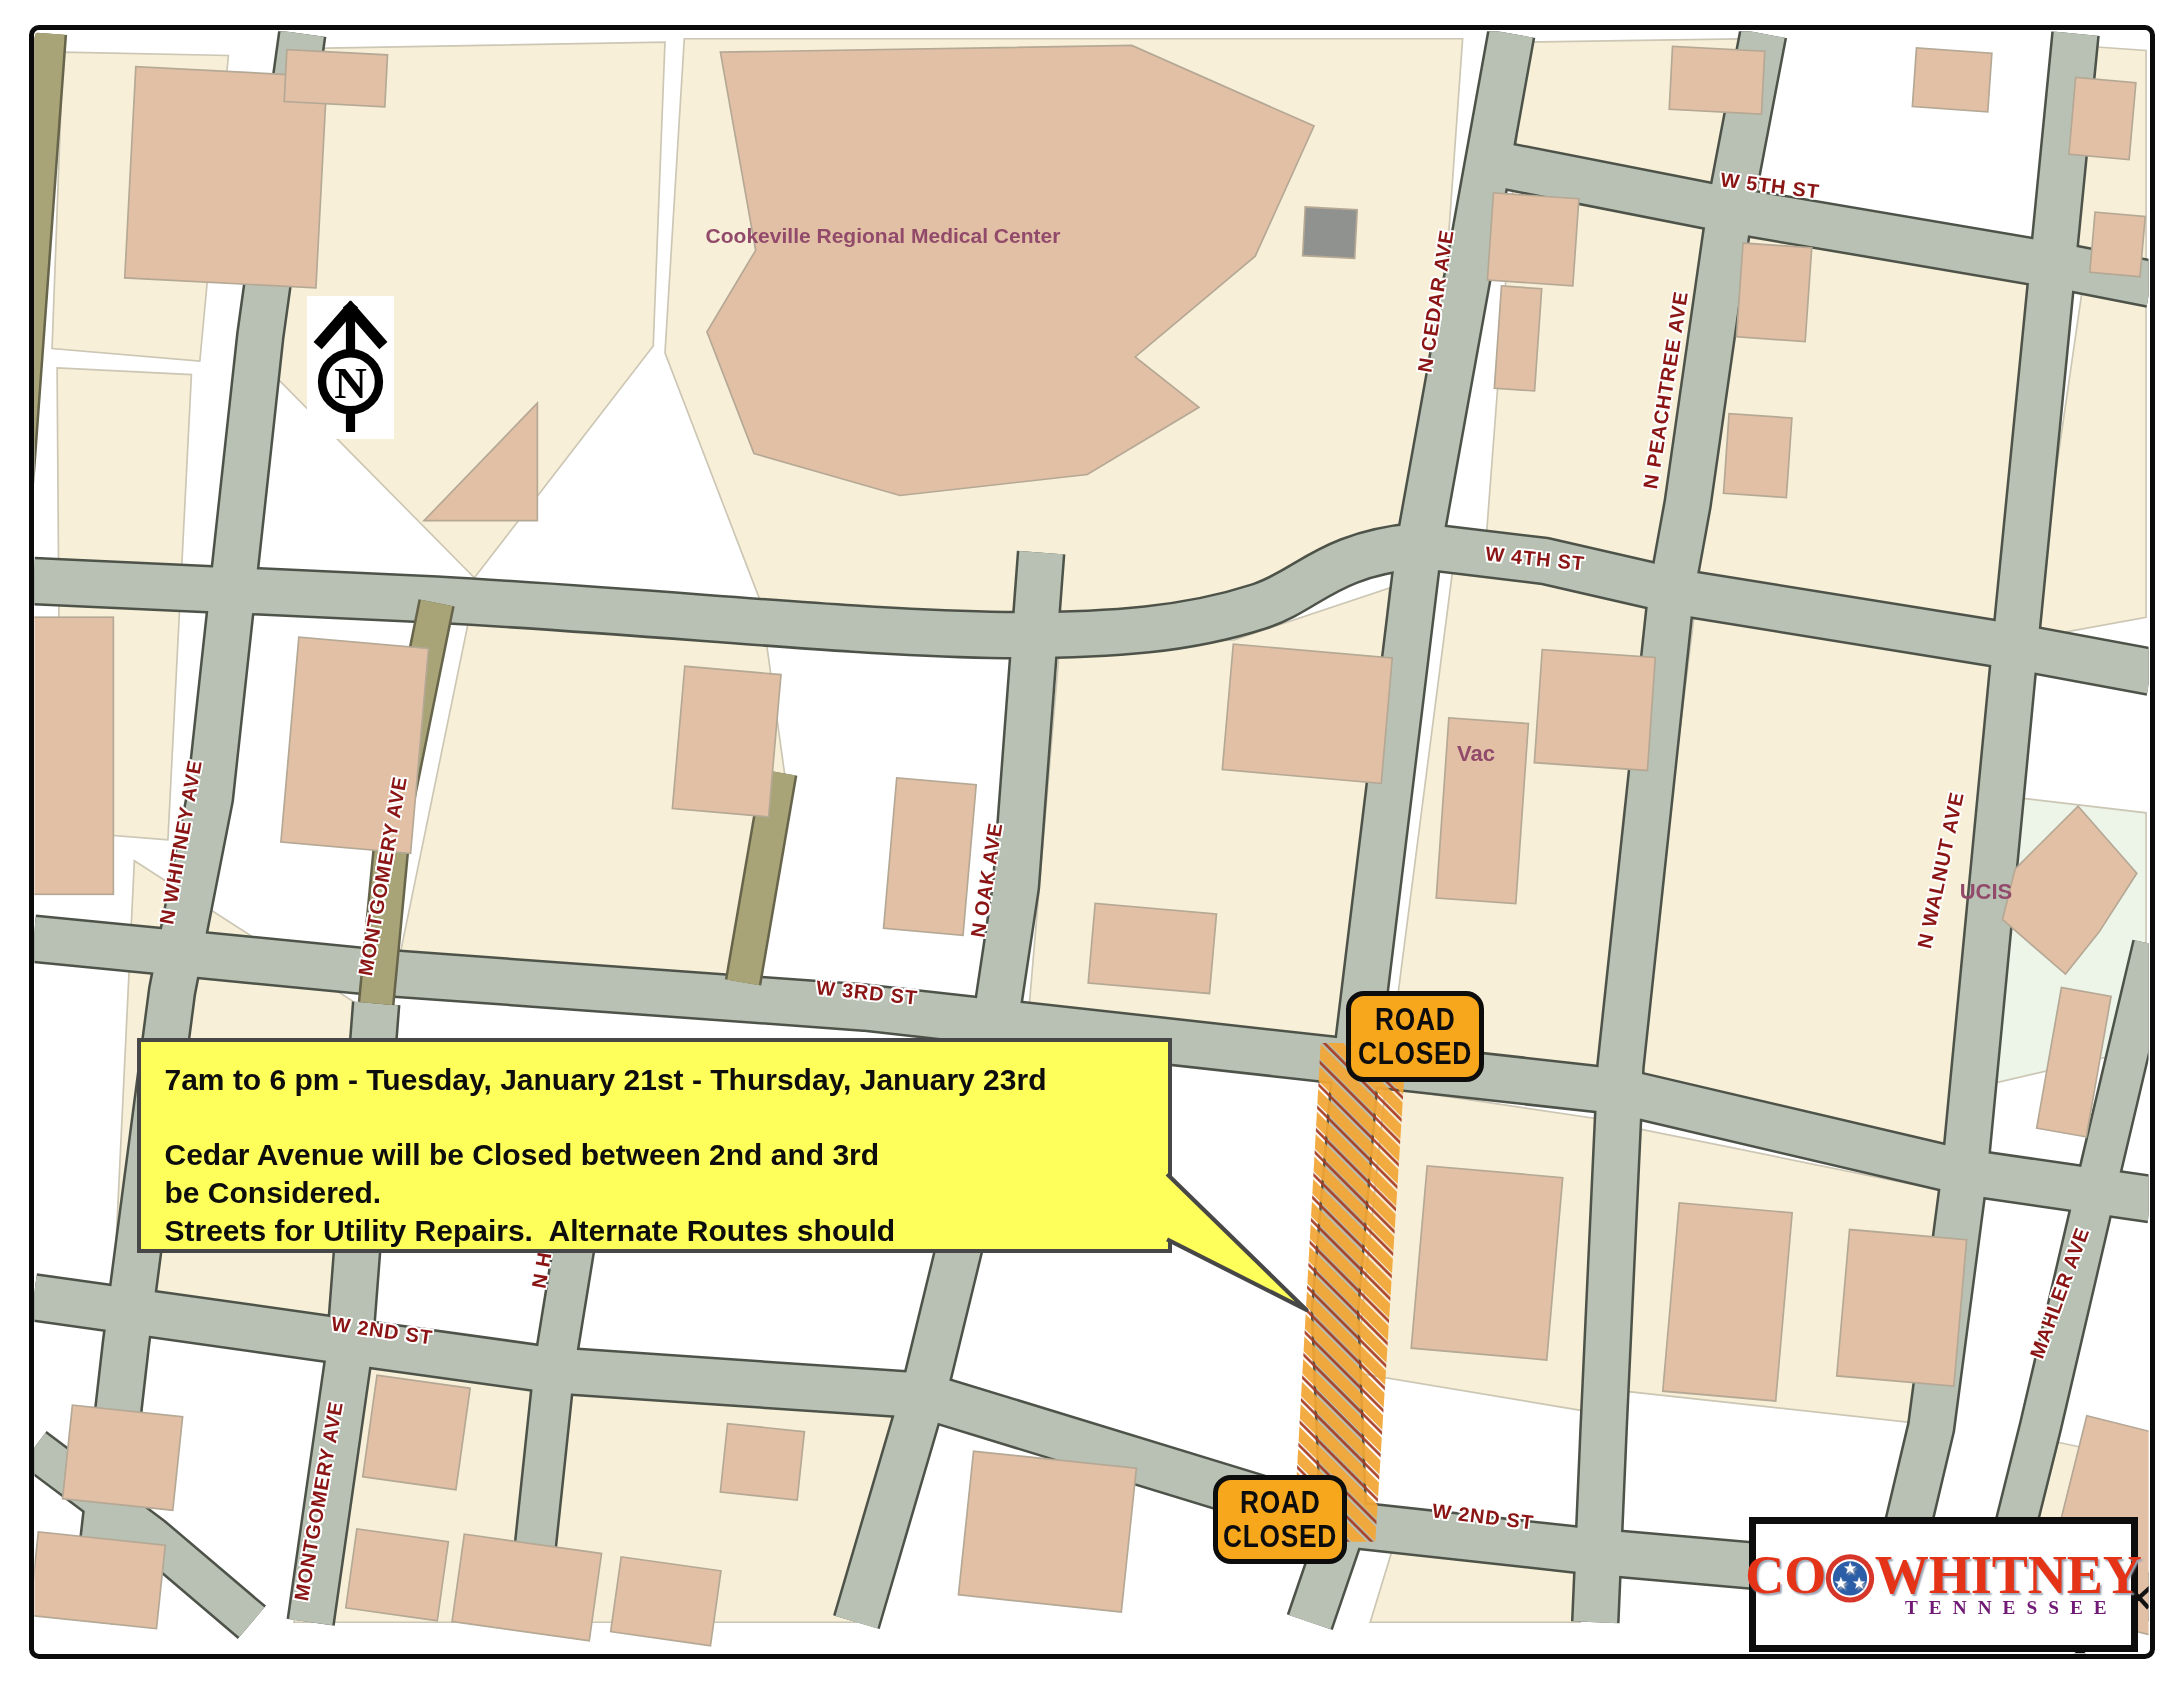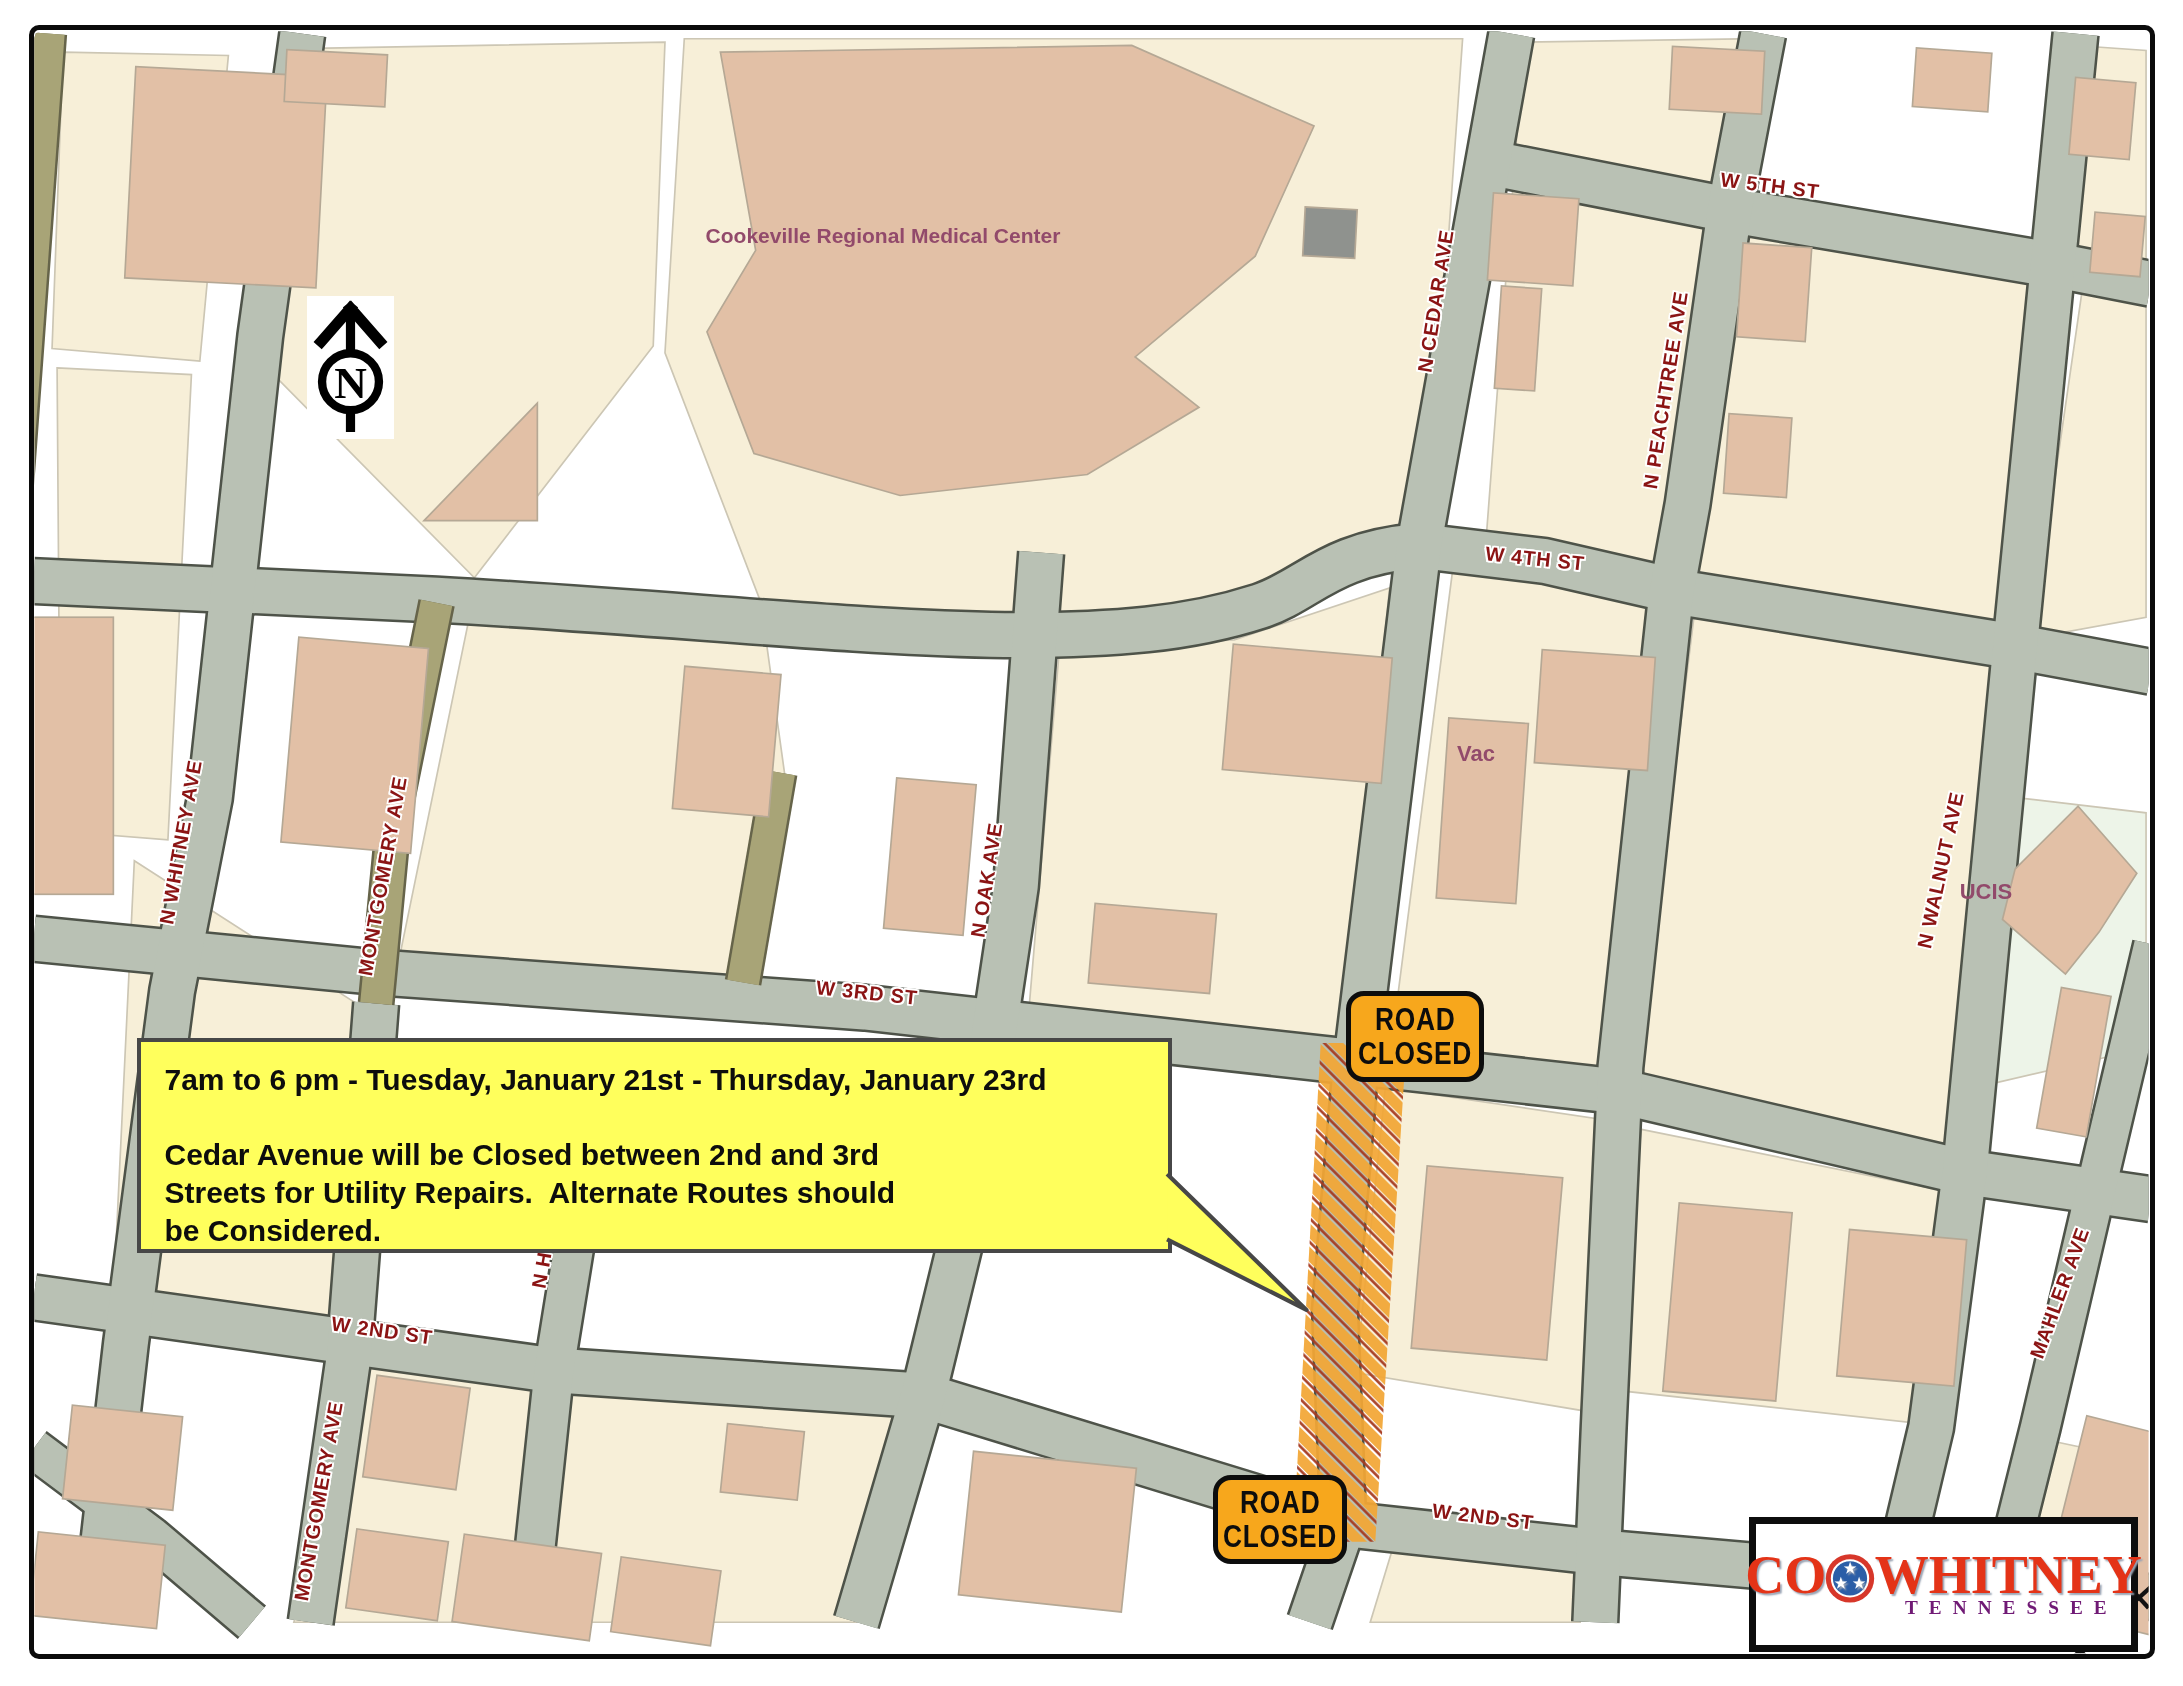--- a/index.html
+++ b/index.html
@@ -188,22 +188,22 @@
   <div class="slabel" style="left:319px;top:1501px;transform:translate(-50%,-50%) rotate(-80deg);">MONTGOMERY AVE</div>
   <div class="slabel" style="left:1483px;top:1517px;transform:translate(-50%,-50%) rotate(7deg);">W 2ND ST</div>
   <div class="slabel" style="left:2060px;top:1293px;transform:translate(-50%,-50%) rotate(-70deg);">MAHLER AVE</div>
   <div class="plabel" style="left:883px;top:236px;font-size:21px;">Cookeville Regional Medical Center</div>
   <div class="plabel" style="left:1476px;top:754px;">Vac</div>
   <div class="plabel" style="left:1986px;top:892px;">UCIS</div>
 
   <div id="callout-box">
     <div id="callout-schedule" class="callout-line">7am to 6 pm - Tuesday, January 21st - Thursday, January 23rd</div>
     <div class="callout-line">Cedar Avenue will be Closed between 2nd and 3rd</div>
+    <div class="callout-line">be Considered.</div>
     <div class="callout-line">Streets for Utility Repairs.  Alternate Routes should</div>
-    <div class="callout-line">be Considered.</div>
   </div>
   <svg id="callout-tail" width="2183" height="1687" style="z-index:16;position:absolute;pointer-events:none;" viewBox="0 0 2600 2009">
     <path d="M1390,1398 L1556,1560 L1390,1476" fill="#FFFF5C" stroke="#474747" stroke-width="5" stroke-linejoin="round"></path>
   </svg>
 
   <div id="rc-sign-north" class="rc-sign">
     <div class="rc-line">ROAD</div>
     <div class="rc-line">CLOSED</div>
   </div>
   <div id="rc-sign-south" class="rc-sign">

